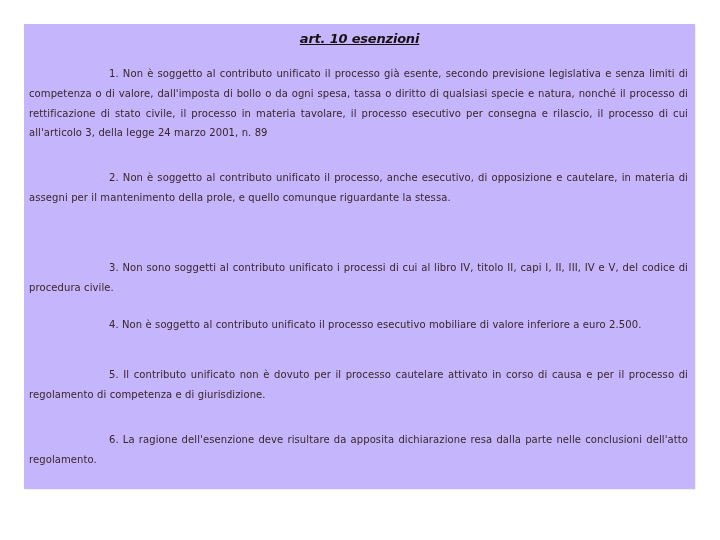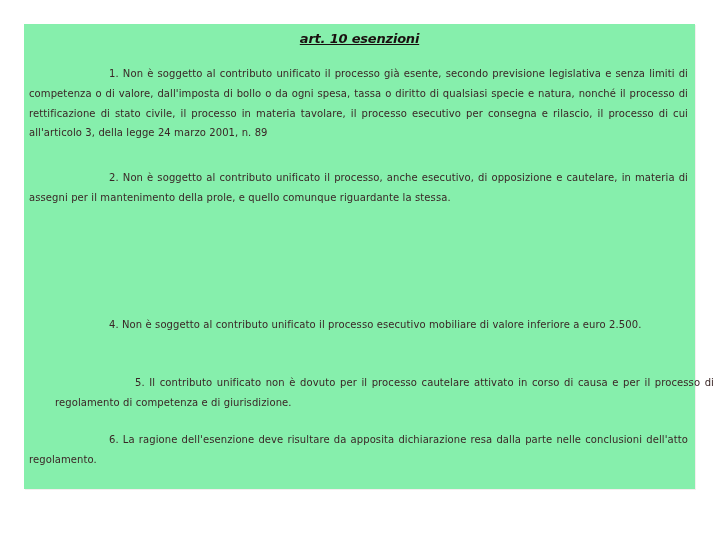--- a/index.html
+++ b/index.html
@@ -15,21 +15,21 @@
       width: 720px;
       height: 540px;
       background: #ffffff;
     }
     .box {
       position: absolute;
       left: 24px;
       top: 24px;
       width: 671px;
       height: 465px;
-      background: #86efac;
+      background: #c4b5fd;
       box-shadow: 1px 1px 0 #f4eeee;
     }
     .title {
       position: absolute;
       left: 0;
       right: 0;
       top: 7px;
       text-align: center;
       font-family: "DejaVu Sans", sans-serif;
       font-weight: bold;
@@ -50,40 +50,44 @@
       text-align: justify;
       text-align-last: left;
       text-indent: 80px;
       letter-spacing: 0.1px;
     }
     .para .num { font-weight: normal; }
     .p1 { top: 40px; }
     .p2 { top: 144px; }
     .p3 { top: 234px; }
     .p4 { top: 291px; }
-    .p5 { top: 349px; margin-left: 26px; }
+    .p5 { top: 341px; }
     .p6 { top: 406px; }
   </style>
 </head>
 <body>
 
 <div class="slide">
   <div class="box">
     <div class="title">art. 10 esenzioni</div>
 
     <div class="para p1">
       <span class="num">1.</span>
       <span>Non è soggetto al contributo unificato il processo già esente, secondo previsione legislativa e senza limiti di competenza o di valore, dall'imposta di bollo o da ogni spesa, tassa o diritto di qualsiasi specie e natura, nonché il processo di rettificazione di stato civile, il processo in materia tavolare, il processo esecutivo per consegna e rilascio, il processo di cui all'articolo 3, della legge 24 marzo 2001, n. 89</span>
     </div>
 
     <div class="para p2">
       <span class="num">2.</span>
       <span>Non è soggetto al contributo unificato il processo, anche esecutivo, di opposizione e cautelare, in materia di assegni per il mantenimento della prole, e quello comunque riguardante la stessa.</span>
     </div>
 
+    <div class="para p3">
+      <span class="num">3.</span>
+      <span>Non sono soggetti al contributo unificato i processi di cui al libro IV, titolo II, capi I, II, III, IV e V, del codice di procedura civile.</span>
+    </div>
 
     <div class="para p4">
       <span class="num">4.</span>
       <span>Non è soggetto al contributo unificato il processo esecutivo mobiliare di valore inferiore a euro 2.500.</span>
     </div>
 
     <div class="para p5">
       <span class="num">5.</span>
       <span>Il contributo unificato non è dovuto per il processo cautelare attivato in corso di causa e per il processo di regolamento di competenza e di giurisdizione.</span>
     </div>

